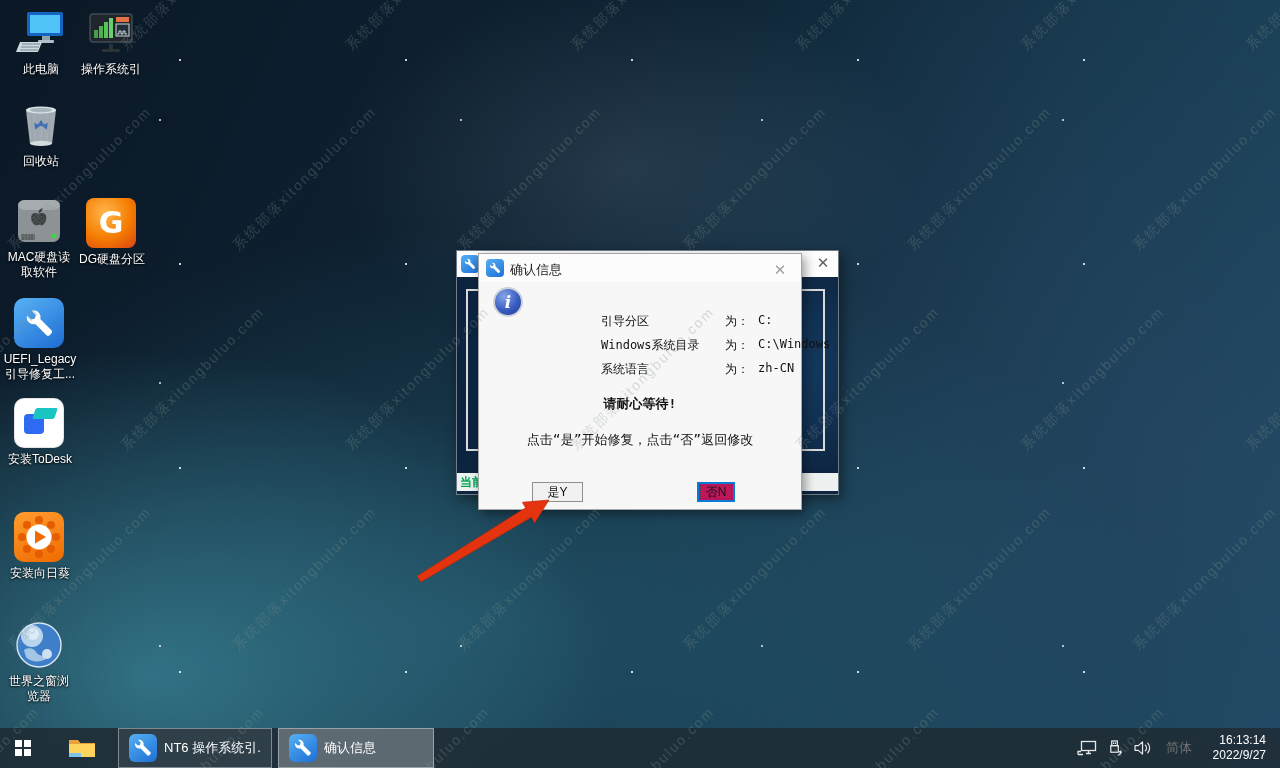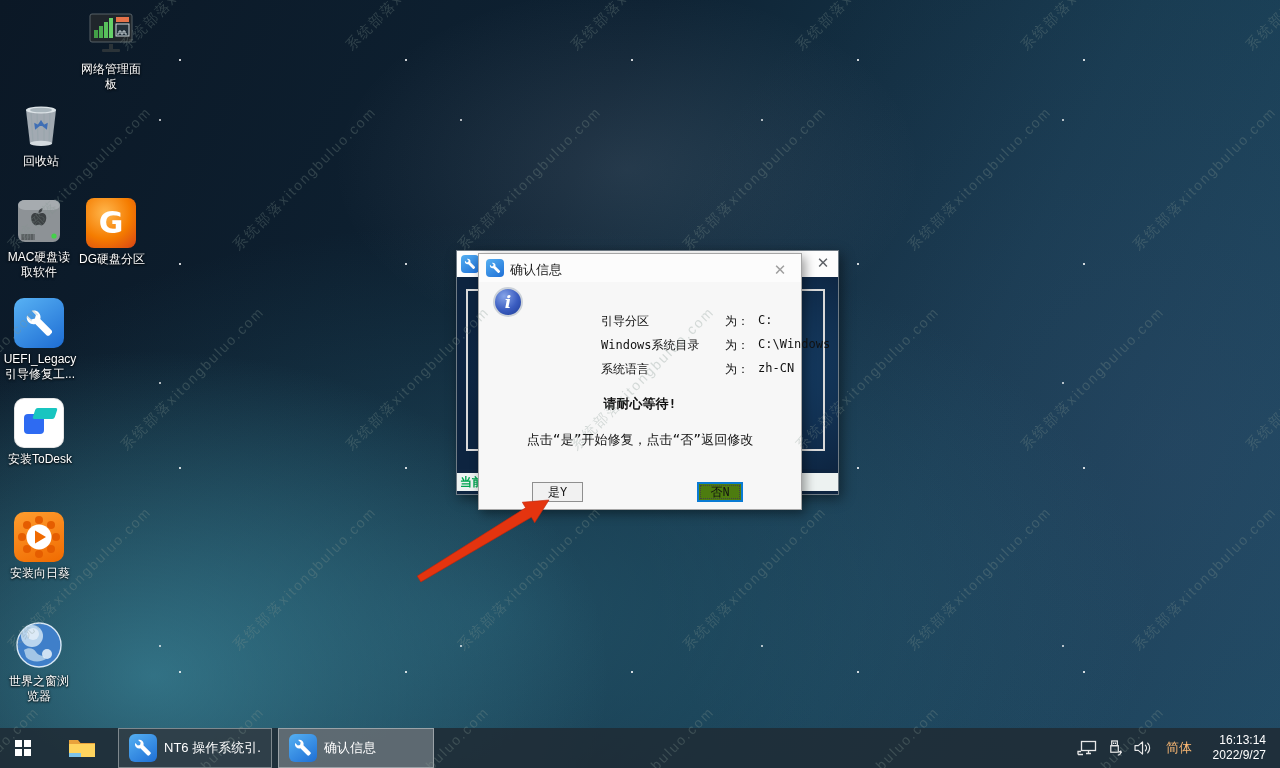--- a/index.html
+++ b/index.html
@@ -76,72 +76,85 @@
       font:bold italic 17px/26px "DejaVu Serif",serif;}
   .rowset{position:absolute;left:74px;top:55px;right:6px;margin-left:48px;}
   .row{position:relative;height:24px;font-size:12px;color:#111;}
   .row .rl{position:absolute;left:0;top:4px;}
   .row .rs{position:absolute;left:124px;top:4px;}
   .row .rv{position:absolute;left:157px;top:4px;}
   .wait{position:absolute;left:0;right:0;top:141px;text-align:center;font-size:13px;color:#111;font-weight:bold;}
   .hint{position:absolute;left:0;right:0;top:177px;text-align:center;font-size:13px;color:#111;}
   .btn{position:absolute;top:228px;height:20px;font-size:12px;color:#111;text-align:center;
       background:#f1f1f1;border:1px solid #8f8f8f;padding:0;
-      font-family:Liberation Mono, monospace;}
+      font-family:Liberation Sans, sans-serif;}
   .btn.yes{left:53px;width:51px;}
-  .btn.no{left:218px;width:46px;border:2px solid #0a7bd4;outline:1px dotted #444;outline-offset:-4px;background:#4d7c0f;}
+  .btn.no{left:218px;width:38px;border:2px solid #0a7bd4;outline:1px dotted #444;outline-offset:-4px;background:#be185d;}
 
   
   #arrow-svg{position:absolute;left:0;top:0;z-index:50;pointer-events:none;}
 
   
   .taskbar{position:absolute;left:0;right:0;bottom:0;height:40px;z-index:30;
       background:rgba(31,44,54,.90);display:flex;align-items:center;}
   .start{width:48px;height:40px;position:relative;flex:none;}
   .start .p{position:absolute;width:7px;height:7px;background:#fff;}
   .tb-explorer{width:40px;height:40px;position:relative;flex:none;margin-left:14px;}
   .task{height:40px;display:flex;align-items:center;gap:7px;padding:0 10px;box-sizing:border-box;
       border:1px solid rgba(255,255,255,.38);background:rgba(255,255,255,.07);flex:none;}
   .task.t1{margin-left:16px;width:154px;}
   .task.t2{margin-left:6px;width:156px;background:rgba(255,255,255,.28);}
   .task .app-ico{width:28px;height:28px;border-radius:6px;}
   .task .tlbl{font-size:13px;color:#fff;white-space:nowrap;overflow:hidden;}
   .tray{margin-left:auto;display:flex;align-items:center;height:40px;}
   .tray-ico{width:22px;height:40px;position:relative;flex:none;margin-right:6px;}
   .tray-ico svg{position:absolute;left:50%;top:50%;transform:translate(-50%,-50%);}
-  .lang{font-size:13px;color:#fdba74;margin:0 10px 0 6px;}
+  .lang{font-size:13px;color:#737373;margin:0 10px 0 6px;}
   .clock{font-size:12px;color:#fff;text-align:right;line-height:15px;margin-right:14px;width:64px;}
 </style>
 </head>
 <body>
 
 <div id="screen">
 
   <div class="wallpaper">
     <div class="stars s1"></div>
     <div class="stars s2"></div>
   </div>
 
+  <div class="dicon" style="left:2px;top:8px">
+    <div class="art">
+      <svg viewBox="0 0 50 50" width="50" height="50">
+        <rect x="11" y="4" width="36" height="24" rx="2" fill="#1565c0"></rect>
+        <rect x="14" y="7" width="30" height="18" fill="#4fc3f7"></rect>
+        <rect x="26" y="28" width="8" height="4" fill="#90a4ae"></rect>
+        <rect x="22" y="32" width="16" height="3" rx="1" fill="#b0bec5"></rect>
+        <path d="M4 34 L26 34 L22 44 L0 44 Z" fill="#cfd8dc"></path>
+        <path d="M6 36 L24 36 M5 39 L23 39 M4 42 L22 42" stroke="#8fa3ad" stroke-width="1.4"></path>
+      </svg>
+    </div>
+    <div class="lbl lblw64">此电脑</div>
+  </div>
 
   <div class="dicon" style="left:72px;top:8px">
     <div class="art">
       <svg viewBox="0 0 50 50" width="50" height="50">
         <rect x="4" y="6" width="42" height="28" rx="2" fill="#20262b" stroke="#566066" stroke-width="1"></rect>
         <rect x="8" y="22" width="4" height="8" fill="#43a047"></rect>
         <rect x="13" y="18" width="4" height="12" fill="#4caf50"></rect>
         <rect x="18" y="14" width="4" height="16" fill="#58c15c"></rect>
         <rect x="23" y="10" width="4" height="20" fill="#66d169"></rect>
         <rect x="30" y="9" width="13" height="5" fill="#e5734a"></rect>
         <rect x="30" y="16" width="13" height="12" fill="#23303a" stroke="#cfd8dc" stroke-width="1"></rect>
         <path d="M31 26 h2 v-3 h2 v3 h2 v-3 h2 v3 h2" stroke="#cfd8dc" stroke-width="1" fill="none"></path>
         <rect x="23" y="36" width="4" height="5" fill="#2b3338"></rect>
         <rect x="16" y="41" width="18" height="3" rx="1" fill="#2b3338"></rect>
       </svg>
     </div>
-    <div class="lbl lblw72">网络管理面板</div>
+    <div class="lbl lblw72">操作系统引</div>
   </div>
 
   <div class="dicon" style="left:2px;top:100px">
     <div class="art">
       <svg viewBox="0 0 50 50" width="50" height="50">
         <path d="M10 10 L40 10 L36 44 L14 44 Z" fill="#c3cbd1" fill-opacity=".82"></path>
         <path d="M15 12 L17 42 M21 12 L22 42 M28 12 L28 42 M34 12 L33 42" stroke="#9aa6ad" stroke-width="1.3"></path>
         <ellipse cx="25" cy="10" rx="15" ry="3.6" fill="#dde4e8"></ellipse>
         <ellipse cx="25" cy="10" rx="11" ry="2.3" fill="#aab6bd"></ellipse>
         <ellipse cx="25" cy="43.4" rx="11" ry="2.6" fill="#d4dbdf"></ellipse>

